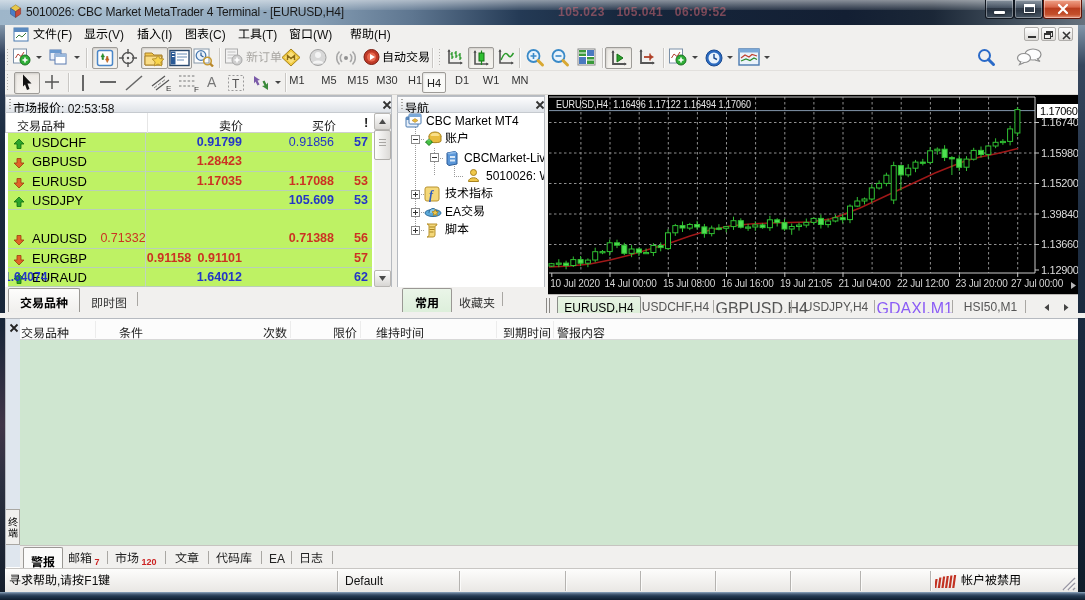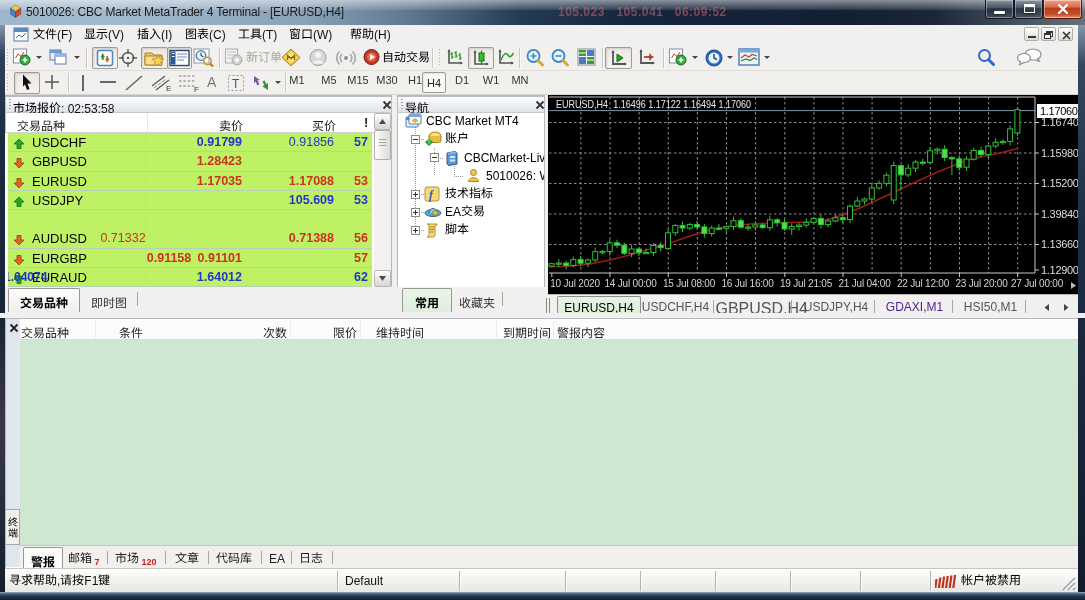--- a/index.html
+++ b/index.html
@@ -788,21 +788,21 @@
 <div class="abs" style="left:1001px;top:278px;width:72px;text-align:center;font-size:10px;letter-spacing:-0.2px;color:#d4d4d4;white-space:nowrap">27 Jul 00:00</div>
 <svg class="abs" style="left:1069px;top:281px" width="8" height="9">
     <polygon points="2,1 2,8 7,4.5" fill="#b8b8b8"></polygon>
   </svg>
 <div class="abs" style="left:548px;top:294px;width:530px;height:24px;background:#f1f0ee;border-top:1px solid #b9b7b4">
 <div class="abs" style="left:-2px;top:3px;width:4px;height:19px;border-left:1px solid #8a8884;border-right:1px solid #8a8884;background:#f1f0ee"></div>
 <div class="abs" style="left:9px;top:1px;width:84px;height:23px;background:linear-gradient(#e7f4e3,#d9edd5);border:1px solid #8a8d88;border-bottom:none;border-radius:2px 2px 0 0;text-align:center;font-size:12px;color:#000;padding-top:4px">EURUSD,H4</div>
     <div class="abs" style="left:89.5px;top:5px;width:76px;text-align:center;font-size:12px;color:#555">USDCHF,H4</div>
     <div class="abs" style="left:167.5px;top:5px;width:76px;text-align:center;font-size:16px;color:#555">GBPUSD,H4</div>
     <div class="abs" style="left:250px;top:5px;width:76px;text-align:center;font-size:12px;color:#555">USDJPY,H4</div>
-    <div class="abs" style="left:328.5px;top:5px;width:76px;text-align:center;font-size:12px;color:#4c1d95">GDAXI,M1</div>
+    <div class="abs" style="left:328.5px;top:5px;width:76px;text-align:center;font-size:16px;color:#8b5cf6">GDAXI,M1</div>
     <div class="abs" style="left:404.5px;top:5px;width:76px;text-align:center;font-size:12px;color:#555">HSI50,M1</div>
     <div class="abs" style="left:165px;top:5px;width:1px;height:13px;background:#a9a7a3"></div>
     <div class="abs" style="left:243px;top:5px;width:1px;height:13px;background:#a9a7a3"></div>
     <div class="abs" style="left:326px;top:5px;width:1px;height:13px;background:#a9a7a3"></div>
     <div class="abs" style="left:404px;top:5px;width:1px;height:13px;background:#a9a7a3"></div>
     <div class="abs" style="left:477px;top:5px;width:1px;height:13px;background:#a9a7a3"></div>
     <svg class="abs" style="left:495px;top:8px" width="9" height="9">
       <polygon points="6,1 6,8 1.5,4.5" fill="#444"></polygon>
     </svg>
     <svg class="abs" style="left:513px;top:8px" width="9" height="9">

